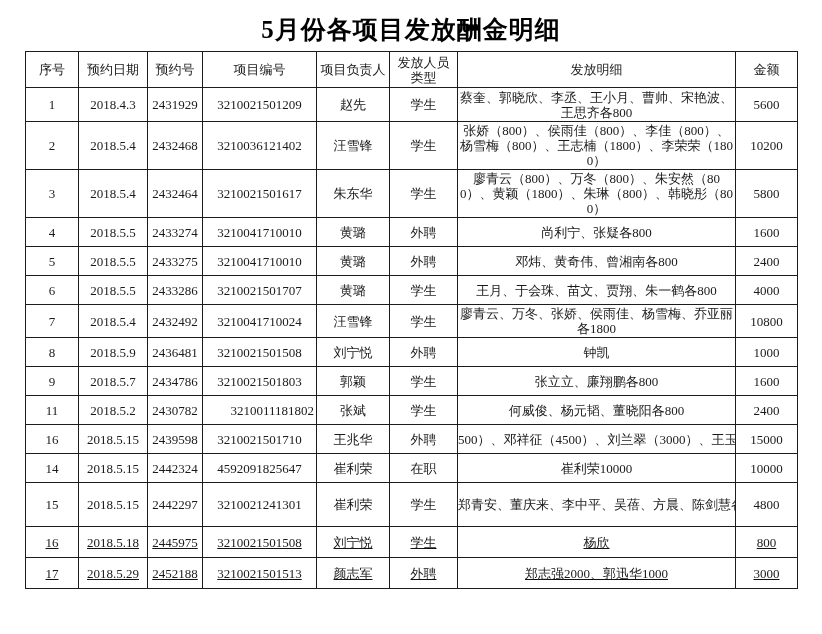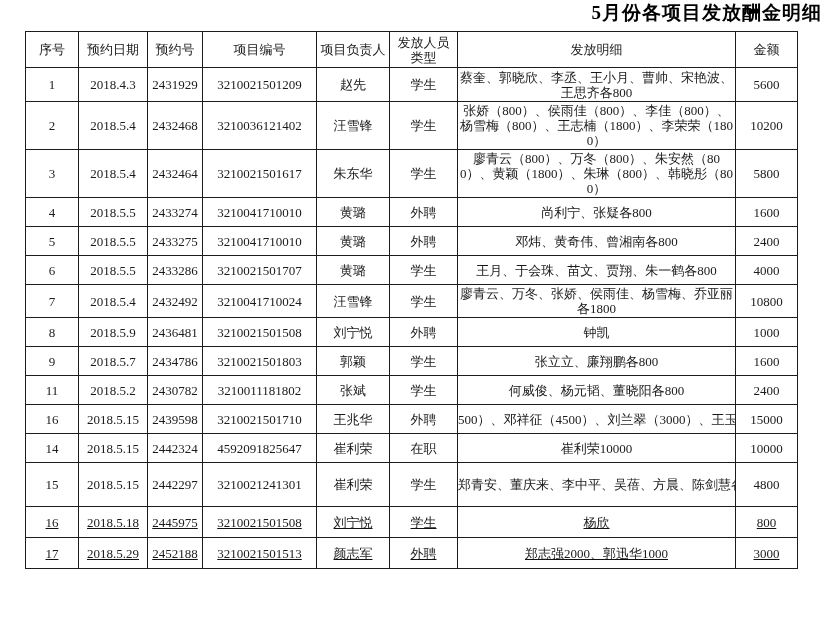--- a/index.html
+++ b/index.html
@@ -1,41 +1,41 @@
 <!DOCTYPE html>
 <html><head>
 <meta charset="utf-8">
 <style>
   html,body{margin:0;padding:0;background:#fff;}
   body{
     width:822px;height:634px;overflow:hidden;position:relative;
     font-family:"Liberation Serif","DejaVu Serif",serif;color:#111;
   }
   .title{
-    margin:0 0 5px 0;text-align:right;
-    font-size:19px;font-weight:bold;letter-spacing:1px;color:#000;
+    margin:13px 0 5px 0;text-align:center;
+    font-size:25px;font-weight:bold;letter-spacing:1px;color:#000;
   }
   table{
     border-collapse:collapse;table-layout:fixed;
     margin-left:25px;width:772px;
   }
   th,td{
     border:1.5px solid #1c1c1c;
     font-size:13px;line-height:15px;
     text-align:center;vertical-align:middle;
     padding:1px 2px;overflow:hidden;color:#1a1a1a;
     font-weight:normal;
     word-break:break-all;
   }
   thead tr{height:36px;}
   tbody tr{height:29px;}
   tbody tr:nth-child(-n+3){height:34px;}
   tbody tr:nth-child(13){height:44px;}
   tbody tr:nth-child(n+14){height:31px;text-decoration:underline;}
-  td.left{text-align:center;}
+  td.left{text-align:right;}
   td.clip{white-space:nowrap;overflow:hidden;padding:1px 0;}
 </style>
 </head>
 <body>
 
 <div class="title">5月份各项目发放酬金明细</div>
 
 <table>
   <colgroup>
     <col style="width:53px">

